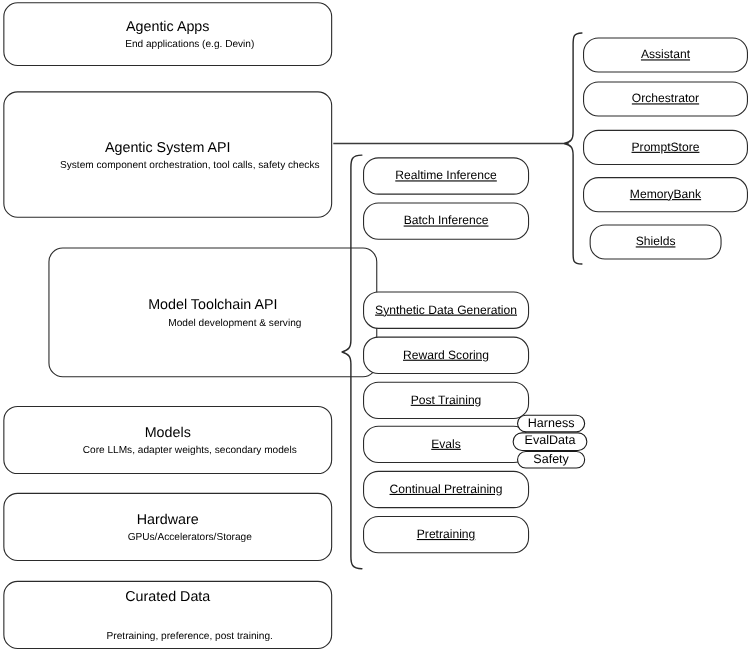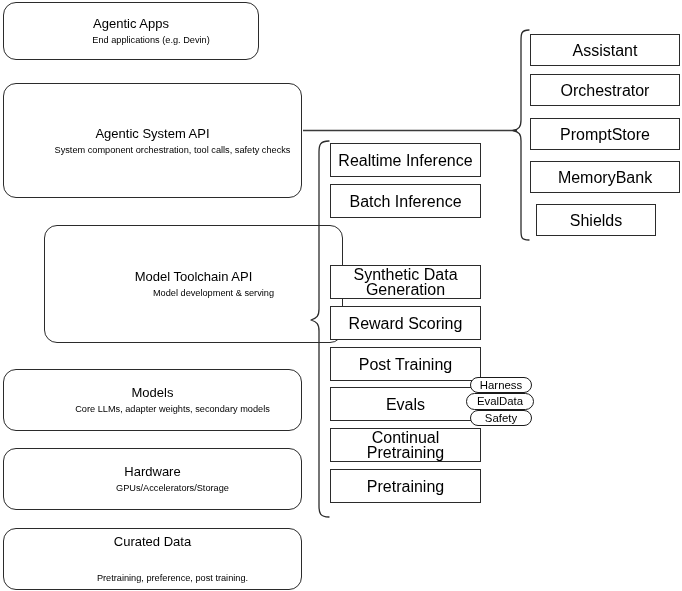--- a/index.html
+++ b/index.html
@@ -43,23 +43,24 @@
   }
   .layer .subtitle {
     font-size: 9.2px;
     line-height: 13px;
     margin-top: 2px;
     color: #000;
     padding-left: 40px;
   }
   
   .cap {
-    border-radius: 0;
-    font-size: 16px;
+    border-radius: 14px;
+    font-size: 11px;
     line-height: 15px;
+    text-decoration: underline;
   }
   
   .pill {
     position: absolute;
     box-sizing: border-box;
     border: 1.3px solid #1a1a1a;
     background: #ffffff;
     border-radius: 11px;
     display: flex;
     align-items: center;
@@ -108,21 +109,21 @@
 
     <path class="brace-path" d="M 329 141
              C 320 141, 319 145, 319 152
              L 319 309
              C 319 316, 317 318, 311 320
              C 317 322, 319 324, 319 331
              L 319 506
              C 319 513, 320 517, 329 517"></path>
   </svg>
 
-  <div class="box layer" style="left:3px; top:2px; width:256px; height:58px;">
+  <div class="box layer" style="left:3px; top:2px; width:299px; height:58px;">
     <div class="title">Agentic Apps</div>
     <div class="subtitle">End applications (e.g. Devin)</div>
   </div>
 
   <div class="box layer" style="left:3px; top:83px; width:299px; height:115px;">
     <div class="title">Agentic System API</div>
     <div class="subtitle">System component orchestration, tool calls, safety checks</div>
   </div>
 
   <div class="box layer" style="left:3px; top:225px; width:299px; height:118px;margin-left:41px;">

